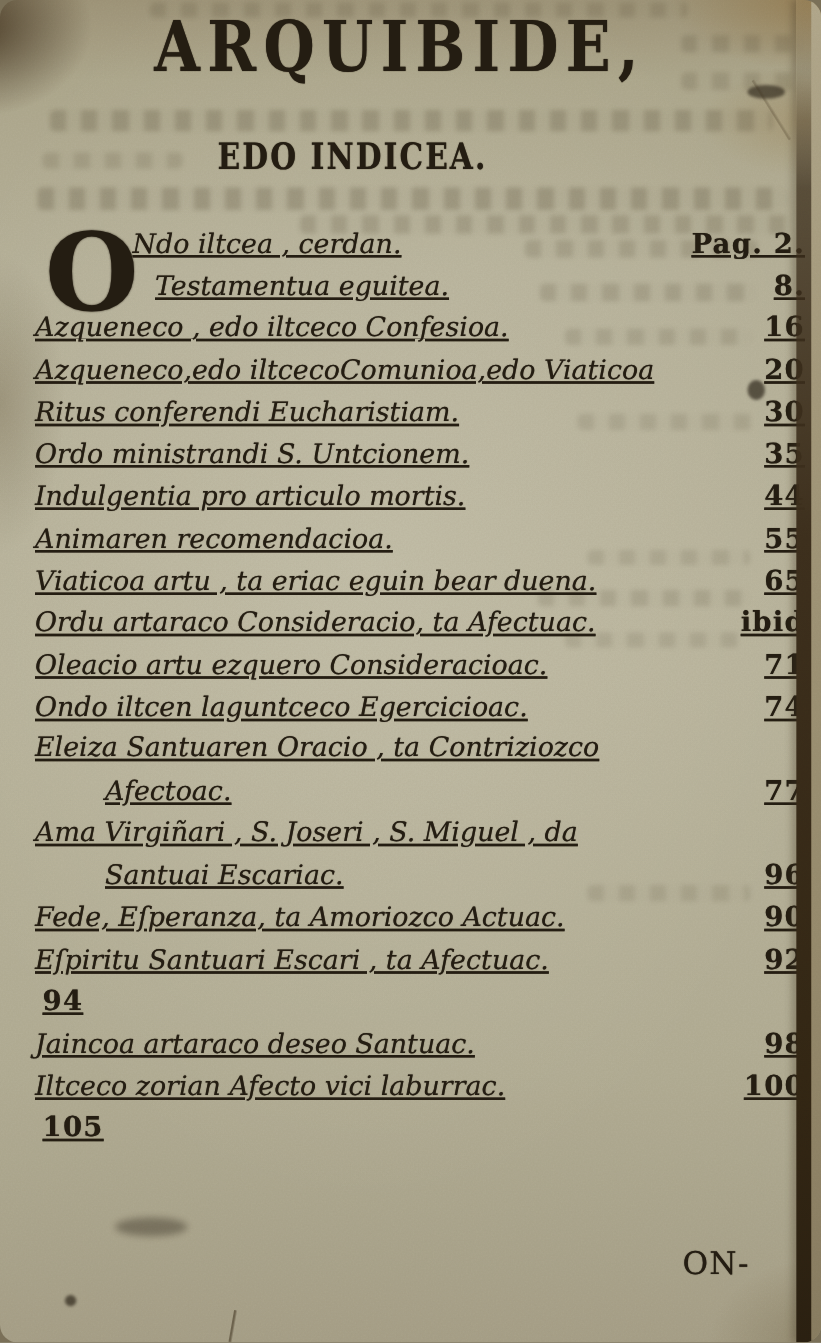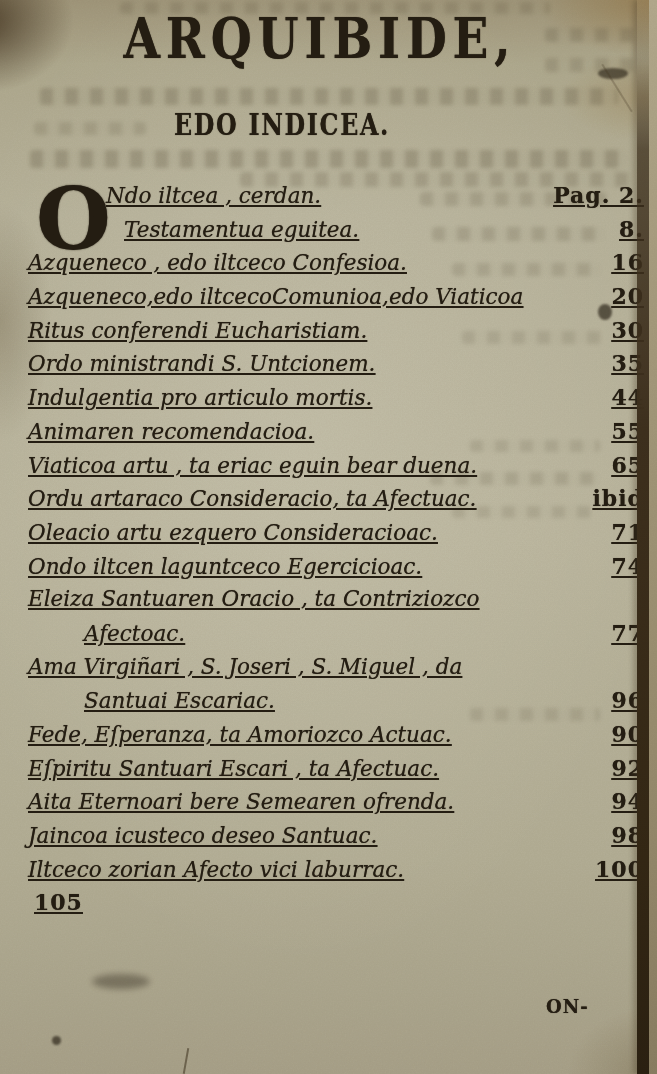--- a/index.html
+++ b/index.html
@@ -7,20 +7,21 @@
     position:relative;width:657px;height:1074px;overflow:hidden;
     font-family:"DejaVu Serif", serif;color:#241d12;
     background:
       radial-gradient(130px 100px at -3% 2%, rgba(58,42,22,.8), rgba(58,42,22,0) 72%),
       radial-gradient(70px 160px at 0% 30%, rgba(90,75,48,.28), rgba(90,75,48,0) 75%),
       radial-gradient(170px 80px at 100% 0%, rgba(146,114,62,.6), rgba(146,114,62,0) 72%),
       radial-gradient(110px 60px at 98% 9%, rgba(150,122,72,.35), rgba(150,122,72,0) 75%),
       radial-gradient(120px 90px at 100% 100%, rgba(110,95,62,.35), rgba(110,95,62,0) 75%),
       radial-gradient(520px 720px at 45% 42%, rgba(252,250,238,.15), rgba(252,250,238,0) 72%),
       linear-gradient(180deg,#a0967a 0%,#afa98e 6%,#b7b29a 20%,#bab59d 50%,#b3ae95 80%,#a8a189 100%);
+    border-radius: 14px;
   }
   .ghost{
     position:absolute;pointer-events:none;border-radius:4px;filter:blur(2px);
     background:repeating-linear-gradient(90deg,
       rgba(82,72,50,.40) 0px, rgba(82,72,50,.40) 13px,
       rgba(82,72,50,.04) 13px, rgba(82,72,50,.04) 25px);
   }
   .blot{position:absolute;pointer-events:none;background:rgba(35,28,16,.8);border-radius:50%;filter:blur(1.2px);}
   .crease{position:absolute;pointer-events:none;background:rgba(62,50,30,.55);filter:blur(.6px);}
   .edge-dark{
@@ -55,21 +56,21 @@
     height:33.7px;font-style:italic;font-size:21.5px;white-space:nowrap;
     text-shadow:0 0 .7px rgba(32,24,12,.75);
     text-decoration:underline;
   }
   .row .t{overflow:visible;}
   .row .p{font-style:normal;font-weight:700;font-size:22px;letter-spacing:1px;padding-left:6px;}
   .row.dc1 .t{padding-left:78px;}
   .row.dc2 .t{padding-left:96px;}
   .row.indent .t{padding-left:56px;}
   .catchword{
-    position:absolute;left:546px;top:996px;font-size:18px;font-weight:700;letter-spacing:1px;
+    position:absolute;left:546px;top:996px;font-size:25px;font-weight:400;letter-spacing:1px;
     text-shadow:0 0 .8px rgba(30,22,10,.8);
   }
   .grain{position:absolute;inset:0;pointer-events:none;mix-blend-mode:multiply;opacity:.8;}
 </style>
 </head>
 <body>
 
 <div id="scan">
 
   <div class="ghost" style="left:120px;top:2px;width:430px;height:12px;opacity:.45;"></div>
@@ -167,25 +168,24 @@
       </div>
     <div class="row">
         <span class="t">Fede, Eſperanza, ta Amoriozco Actuac.</span>
         <span class="p">90</span>
       </div>
     <div class="row">
         <span class="t">Eſpiritu Santuari Escari , ta Afectuac.</span>
         <span class="p">92</span>
       </div>
     <div class="row">
-        <span class="t">Aita Eternoari bere Semearen  ofrenda.</span>
         <span class="p">94</span>
       </div>
     <div class="row">
-        <span class="t">Jaincoa icusteco deseo Santuac.</span>
+        <span class="t">Jaincoa artaraco deseo Santuac.</span>
         <span class="p">98</span>
       </div>
     <div class="row">
         <span class="t">Iltceco zorian  Afecto vici laburrac.</span>
         <span class="p">100</span>
       </div>
     <div class="row">
         <span class="p">105</span>
       </div>
   </div>

